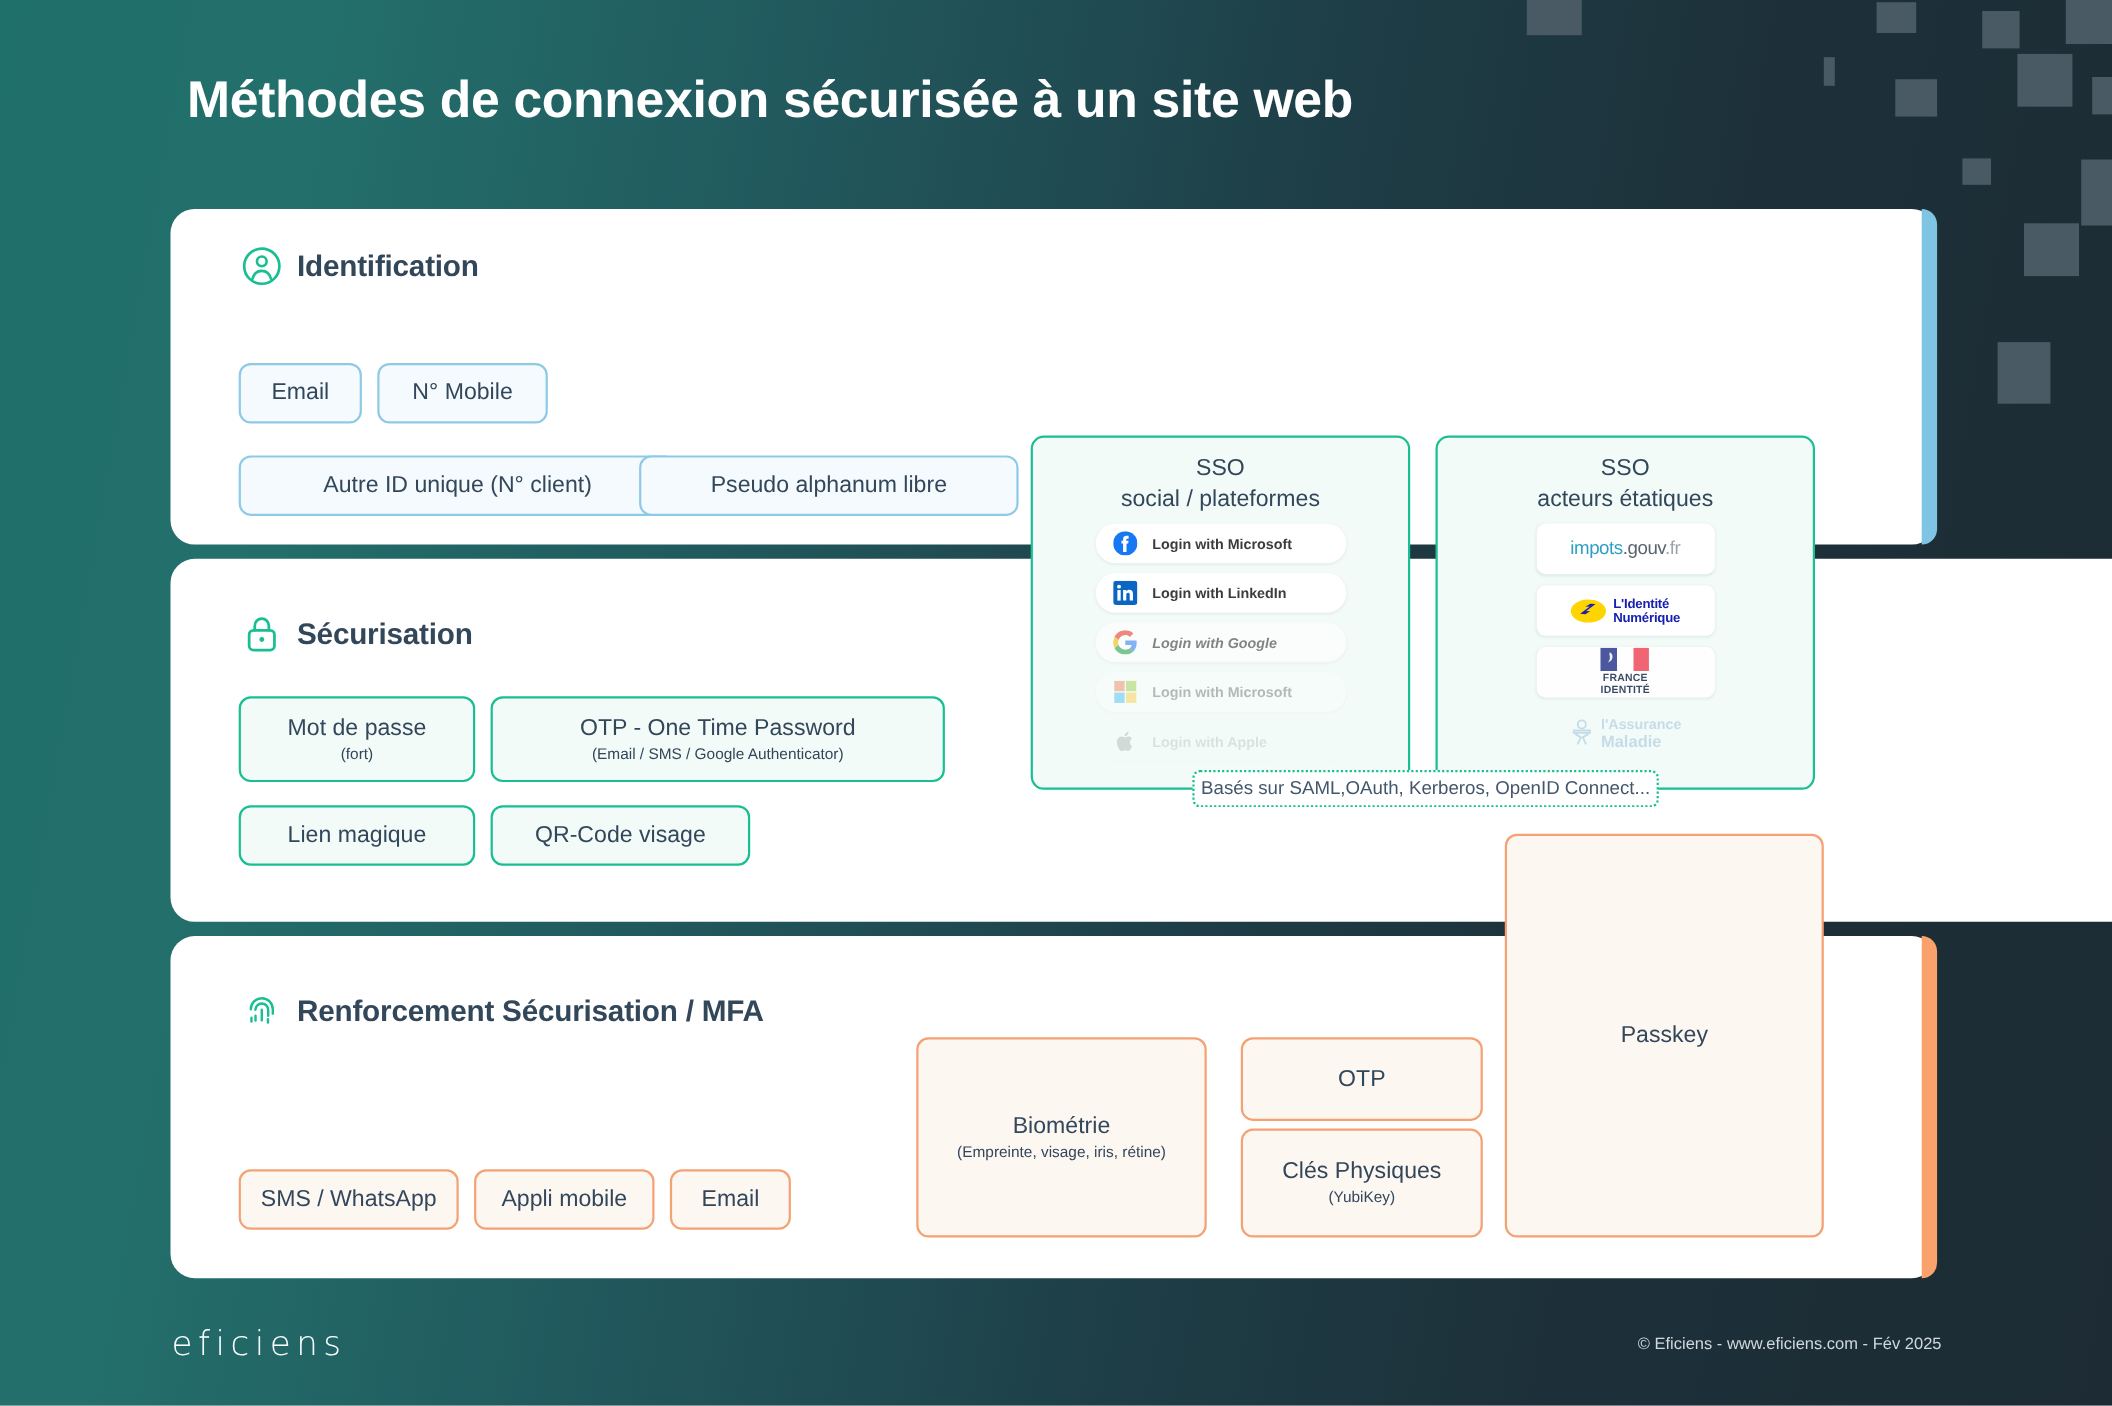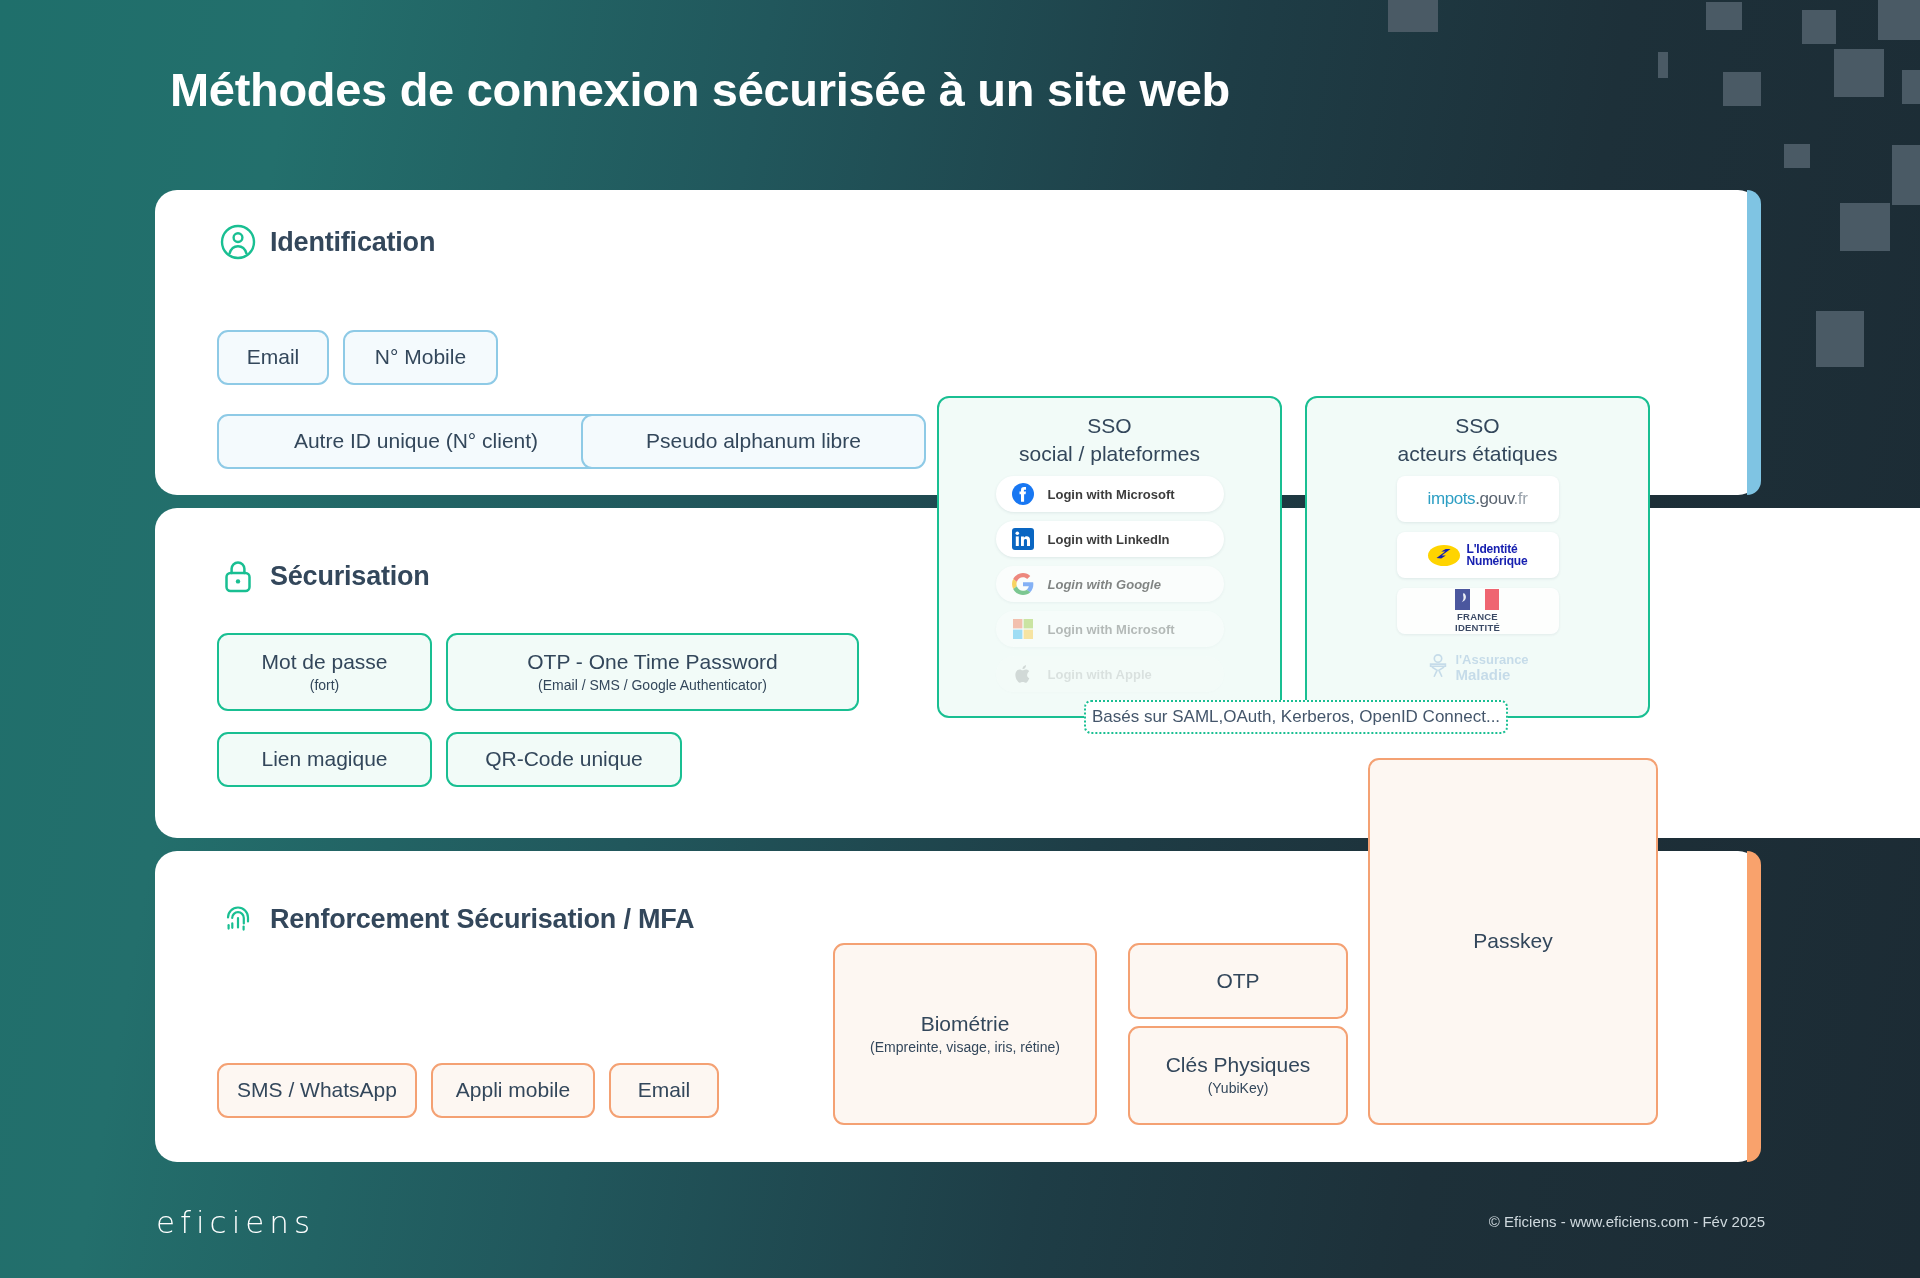--- a/index.html
+++ b/index.html
@@ -266,21 +266,21 @@
       <span class="s">(fort)</span>
     </div>
     <div class="chip green" style="left:291px;top:125px;width:413px;height:78px;">
       <span class="t">OTP - One Time Password</span>
       <span class="s">(Email / SMS / Google Authenticator)</span>
     </div>
     <div class="chip green" style="left:62px;top:224px;width:215px;height:55px;">
       <span class="t">Lien magique</span>
     </div>
     <div class="chip green" style="left:291px;top:224px;width:236px;height:55px;">
-      <span class="t">QR-Code unique</span>
+      <span class="t">QR-Code visage</span>
     </div>
   </div>
 
   <div class="card" style="left:155px;top:851px;width:1605px;height:311px;">
     <div class="accent" style="background:#F9A26C;"></div>
 
     <div class="card-head" style="left:65px;top:50px;">
       <span class="ico">
         <svg viewBox="0 0 36 36" width="36" height="36" fill="none" stroke="#19bf92" stroke-width="2.2" stroke-linecap="round">
           <path d="M8 16.5a10 10 0 0 1 20 0v4"></path>

